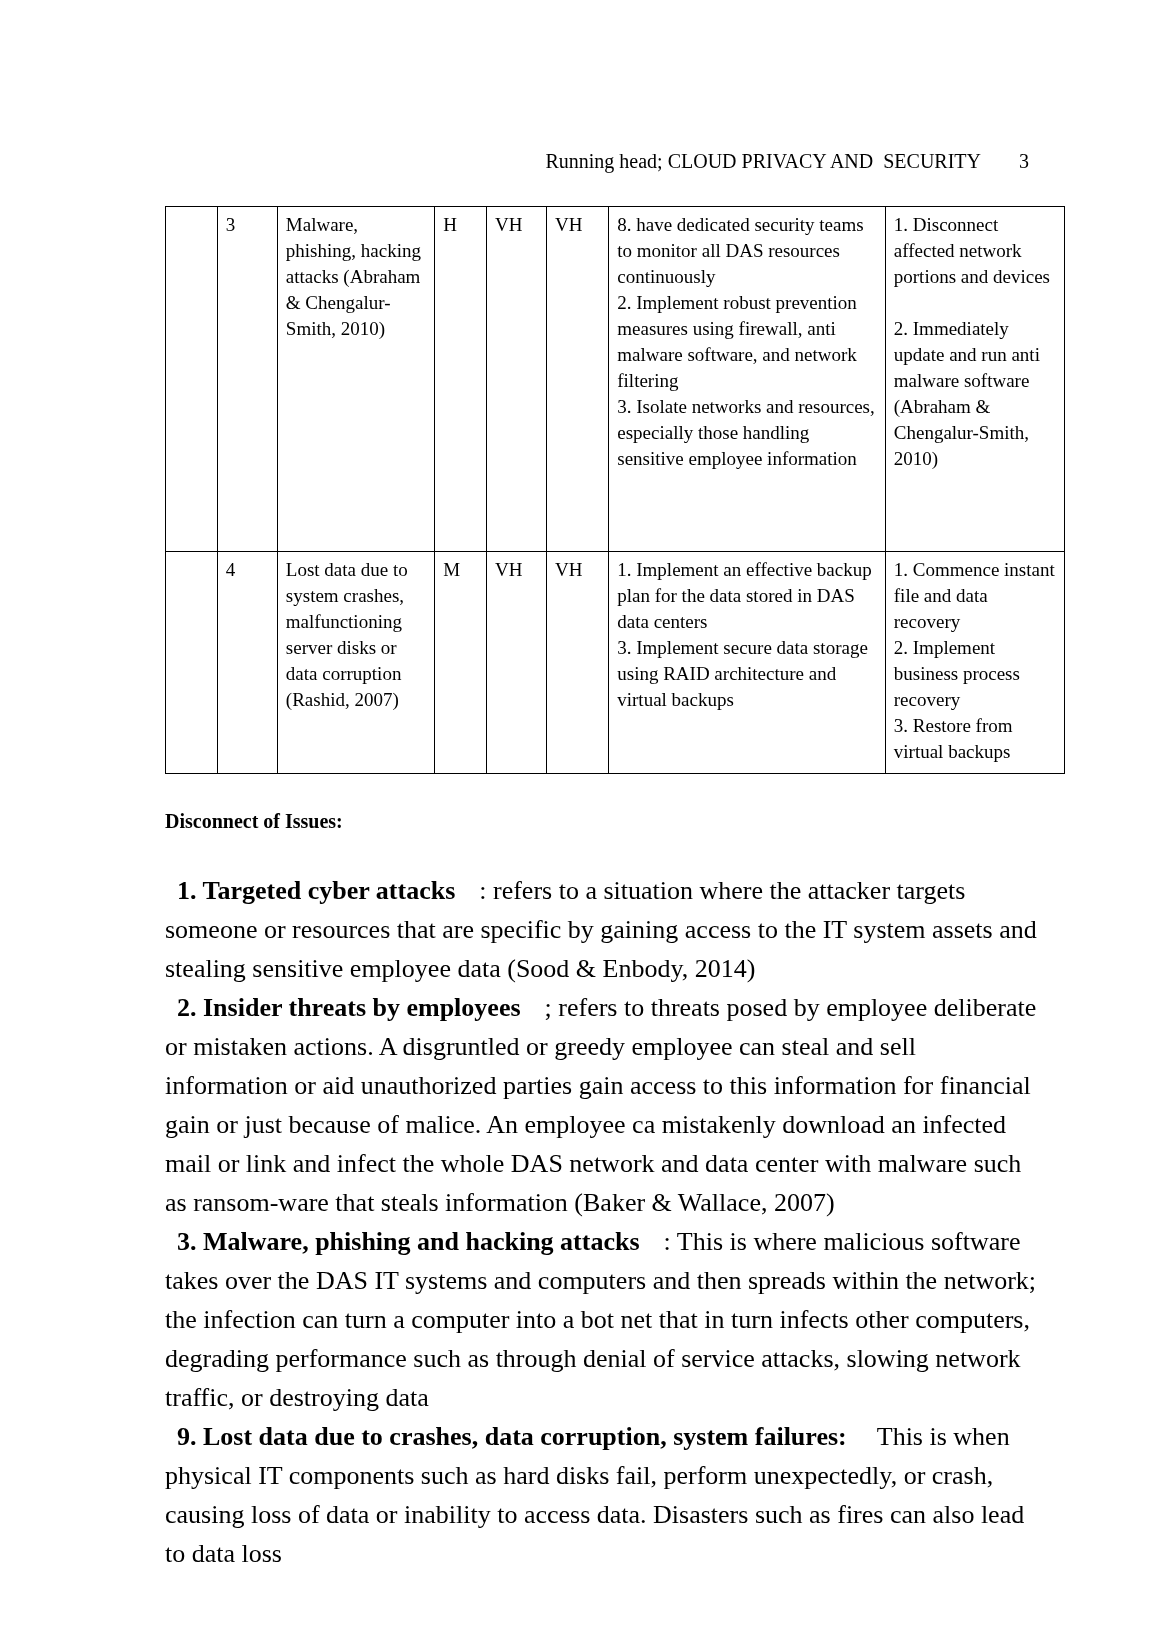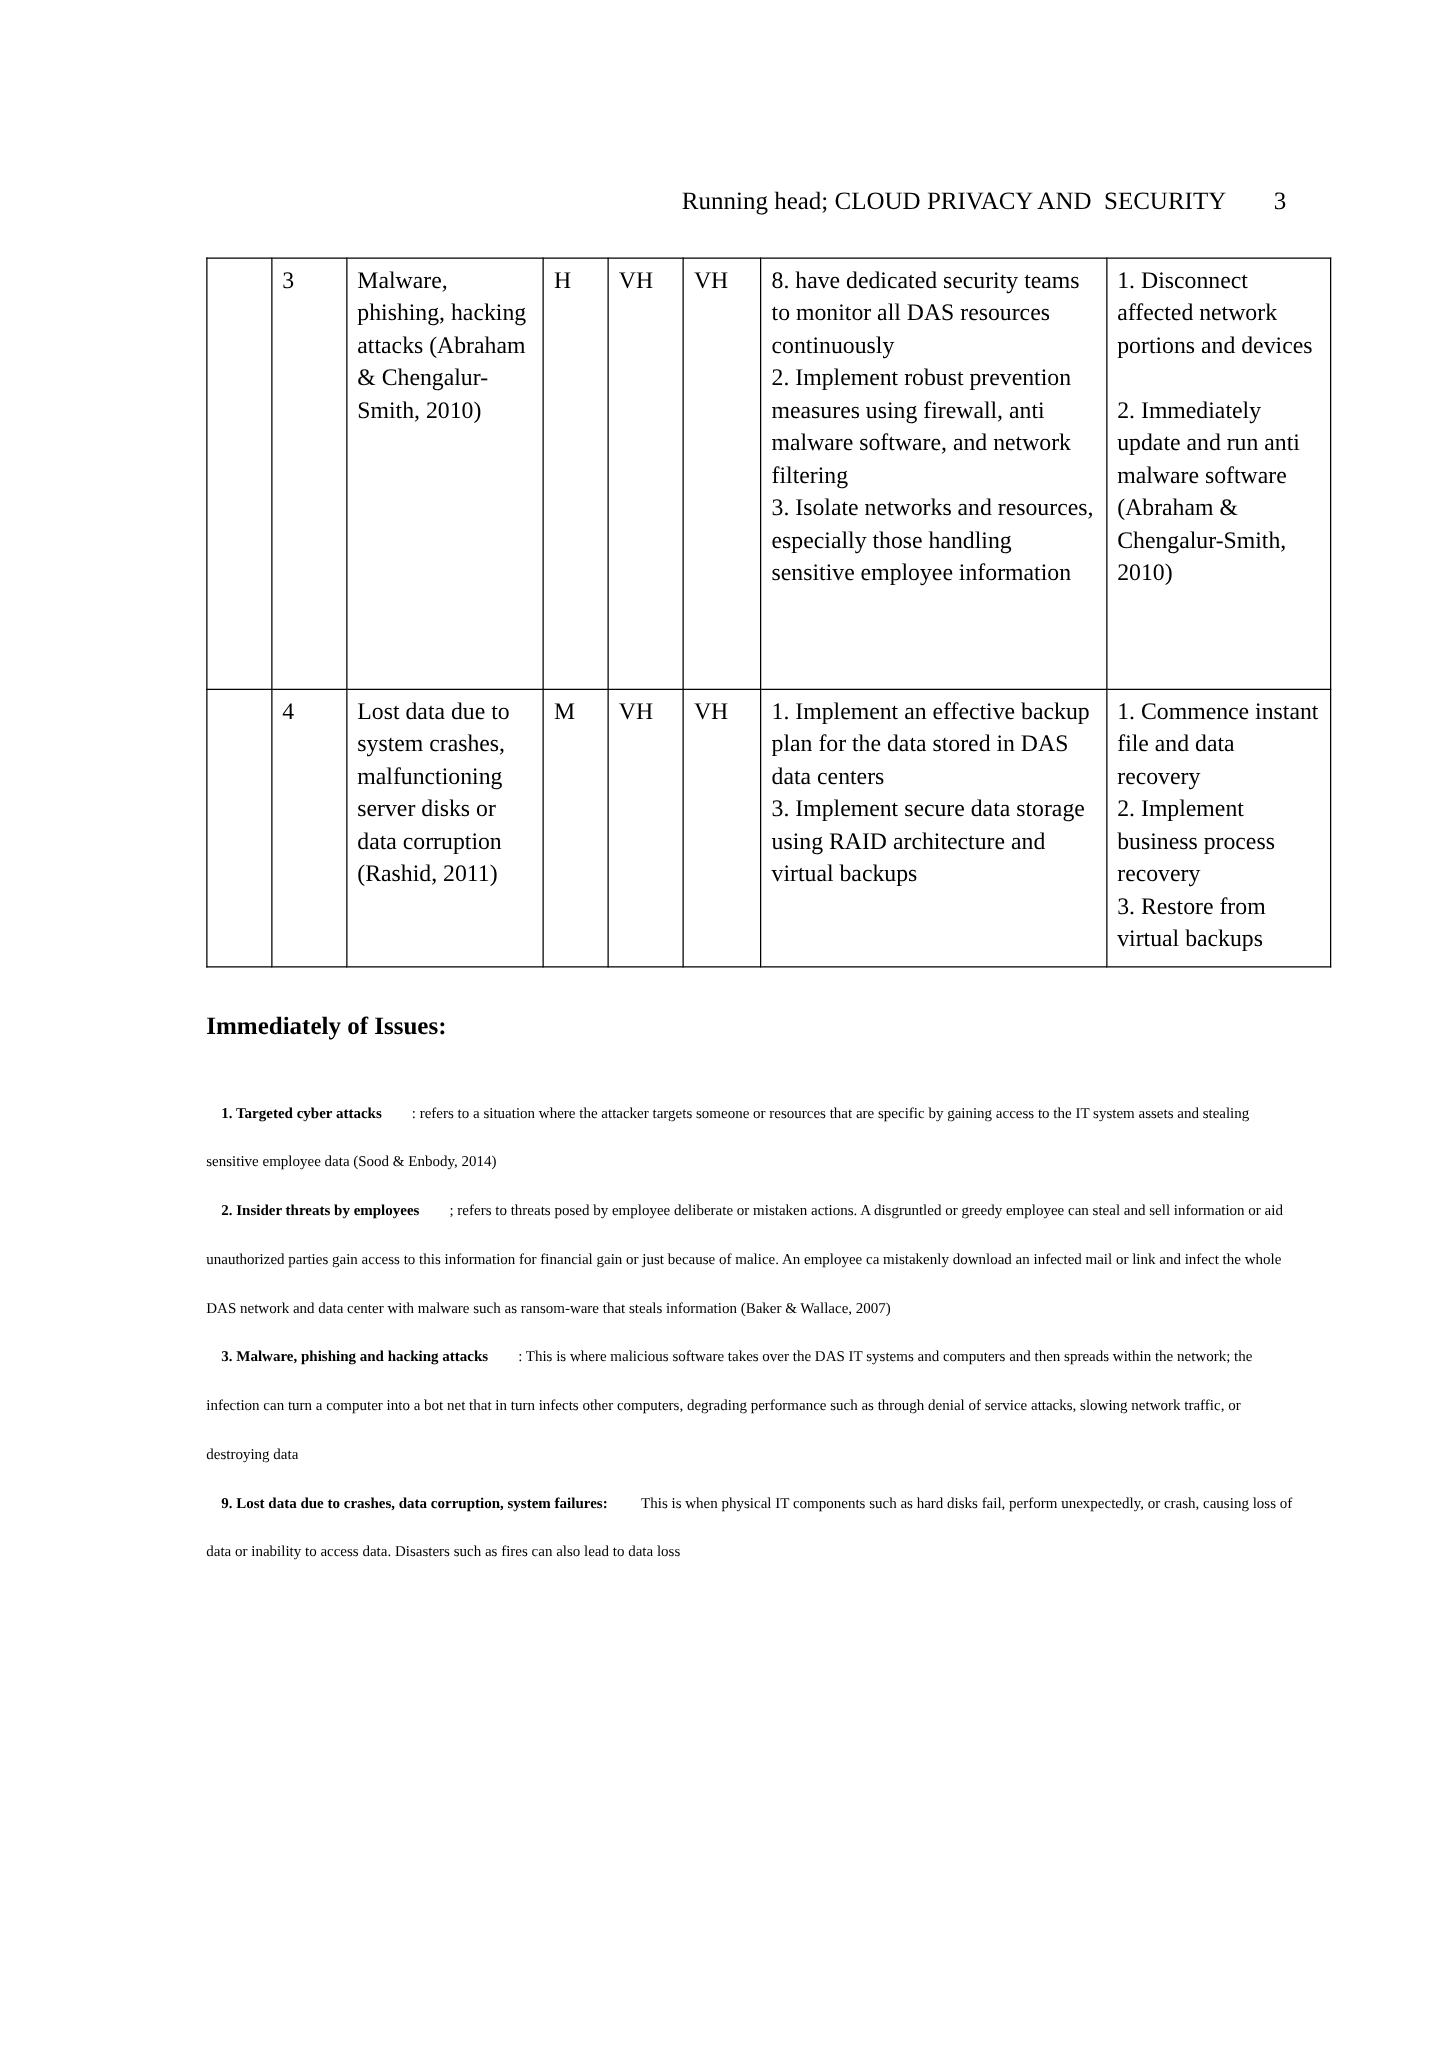--- a/index.html
+++ b/index.html
@@ -56,21 +56,21 @@
   tr.row-4 td { height: 220px; }
 
   
   .section-heading {
     font-weight: bold;
     font-size: 20px;
     margin-top: 36px;
     margin-bottom: 38px;
   }
   .body-text {
-    font-size: 12px;
+    font-size: 26px;
     line-height: 39px;
   }
   .body-text p { margin: 0; }
   .body-text .lead { font-weight: bold; }
 </style>
 </head>
 <body>
 
 <div class="page">
   <div class="content">
@@ -89,34 +89,34 @@
         <td class="c6 pre">8. have dedicated security teams to monitor all DAS resources continuously
 2. Implement robust prevention measures using firewall, anti malware software, and network filtering
 3. Isolate networks and resources, especially those handling sensitive employee information</td>
         <td class="c7 pre">1. Disconnect affected network portions and devices
 
 2. Immediately update and run anti malware software (Abraham &amp; Chengalur-Smith, 2010)</td>
       </tr>
       <tr class="row-4">
         <td class="c0"></td>
         <td class="c1">4</td>
-        <td class="c2">Lost data due to system crashes, malfunctioning server disks  or data corruption (Rashid, 2011)</td>
+        <td class="c2">Lost data due to system crashes, malfunctioning server disks  or data corruption (Rashid, 2007)</td>
         <td class="c3">M</td>
         <td class="c4">VH</td>
         <td class="c5">VH</td>
         <td class="c6 pre">1. Implement an effective backup plan for the data stored in DAS data centers
 3. Implement secure data storage using RAID architecture and virtual backups</td>
         <td class="c7 pre">1. Commence instant file and data recovery
 2. Implement business process recovery
 3. Restore from virtual backups</td>
       </tr>
     </tbody>
       </table>
 
-    <div class="section-heading">Immediately of Issues:</div>
+    <div class="section-heading">Disconnect of Issues:</div>
 
     <div class="body-text">
       <p><span class="lead">1. Targeted cyber attacks</span><span>: refers to a situation where the attacker targets someone or resources that are specific by gaining access to the IT system assets and stealing sensitive employee data (Sood &amp; Enbody, 2014)</span></p>
       <p><span class="lead">2. Insider threats by employees</span><span>; refers to threats posed by employee deliberate or mistaken actions. A disgruntled or greedy employee can steal and sell information or aid unauthorized parties gain access to this information for financial gain or just because of malice. An employee ca mistakenly download an infected mail or link and infect the whole DAS network and data center with malware such as ransom-ware that steals information (Baker &amp; Wallace, 2007)</span></p>
       <p><span class="lead">3. Malware, phishing and hacking attacks</span><span>: This is where malicious software takes over the DAS IT systems and computers and then spreads within the network; the infection can turn a computer into a bot net that in turn infects other computers, degrading performance such as through denial of service attacks, slowing network traffic, or destroying data</span></p>
       <p><span class="lead">9. Lost data due to crashes, data corruption, system failures:</span><span> This is when physical IT components such as hard disks fail, perform unexpectedly, or crash, causing loss of data or inability to access data. Disasters such as fires can also lead to data loss</span></p>
     </div>
 
   </div>
 </div>

